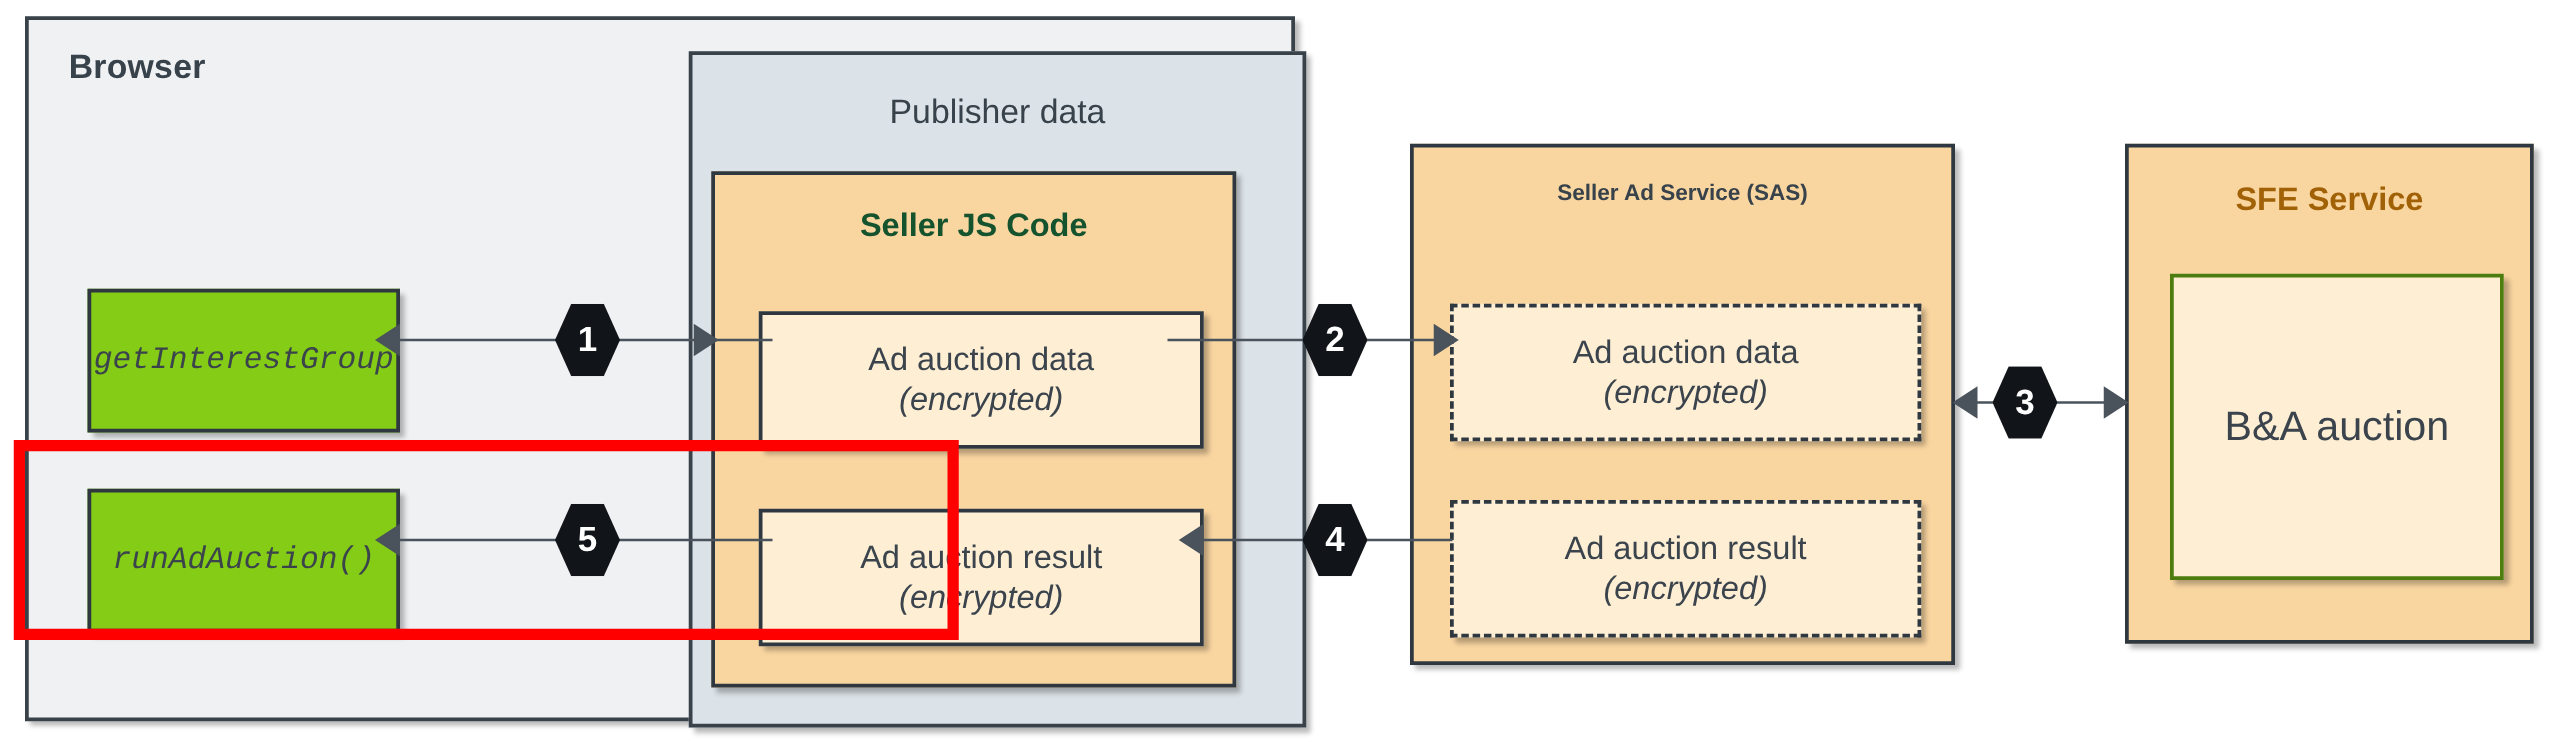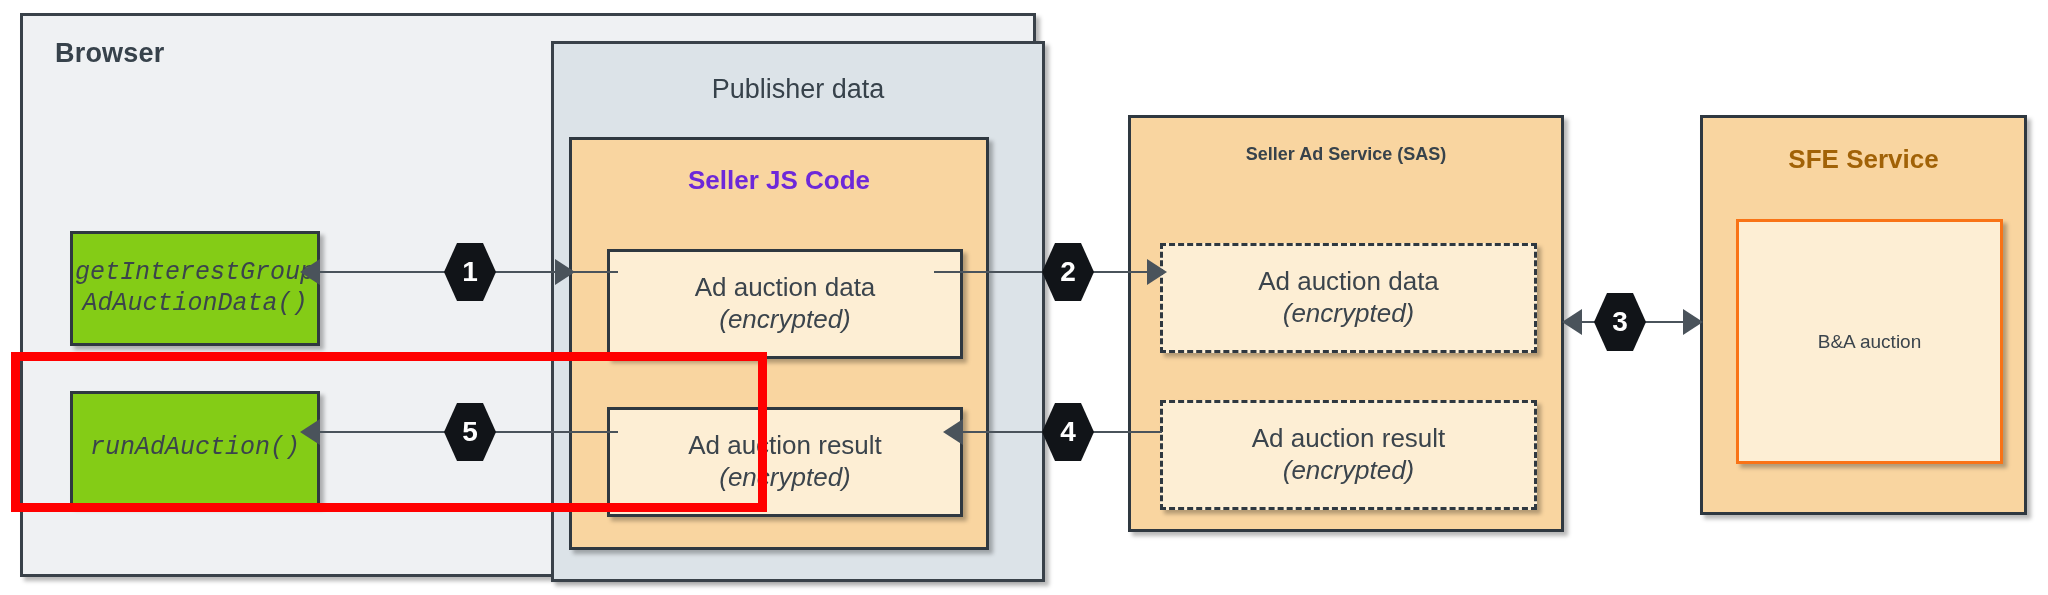--- a/index.html
+++ b/index.html
@@ -31,21 +31,21 @@
     position:absolute;left:0;top:30px;width:100%;text-align:center;
     font-size:27px;color:#37424b;
   }
 
   .sellerjs{
     left:543px;top:118px;width:420px;height:413px;
     background:#f9d5a0;border:3px solid #2f3840;
   }
   .sellerjs-title{
     position:absolute;left:0;top:25px;width:100%;text-align:center;
-    font-size:26px;font-weight:bold;color:#6d28d9;
+    font-size:26px;font-weight:bold;color:#14532d;
   }
 
   .sas{
     left:1128px;top:115px;width:436px;height:417px;
     background:#f9d5a0;border:3px solid #2f3840;
   }
   .sas-title{
     position:absolute;left:0;top:26px;width:100%;text-align:center;
     font-size:18px;font-weight:bold;color:#37424b;
   }
@@ -71,21 +71,21 @@
     font-family:Liberation Mono, monospace;
     font-style:italic;font-size:25px;
   }
   .cream{
     background:#fdeed4;border:3px solid #2f3840;font-size:26px;
   }
   .cream-dashed{
     background:#fdeed4;border:3px dashed #2f3840;font-size:26px;
   }
   .cream-plain{
-    background:#fdeed4;border:3px solid #f97316;font-size:19px;
+    background:#fdeed4;border:3px solid #4d7c0f;font-size:33px;
   }
   .sub-italic{font-style:italic;}
 
   
   .n-gig   {left:47px; top:215px; width:250px; height:115px;}
   .n-raa   {left:47px; top:375px; width:250px; height:115px;}
 
   
   .line{position:absolute;background:#4a535b;height:2px;}
 
@@ -115,21 +115,20 @@
 </head>
 <body>
 
 <div class="stage">
 
   <div class="box browser shadow">
     <div class="browser-title">Browser</div>
 
     <div class="node green shadow n-gig">
       <span>getInterestGroup</span>
-      <span>AdAuctionData()</span>
     </div>
 
     <div class="node green shadow n-raa">
       <span>runAdAuction()</span>
     </div>
 
     <div class="box publisher shadow">
       <div class="publisher-title">Publisher data</div>
 
       <div class="box sellerjs shadow" style="left:15px;top:93px;">

